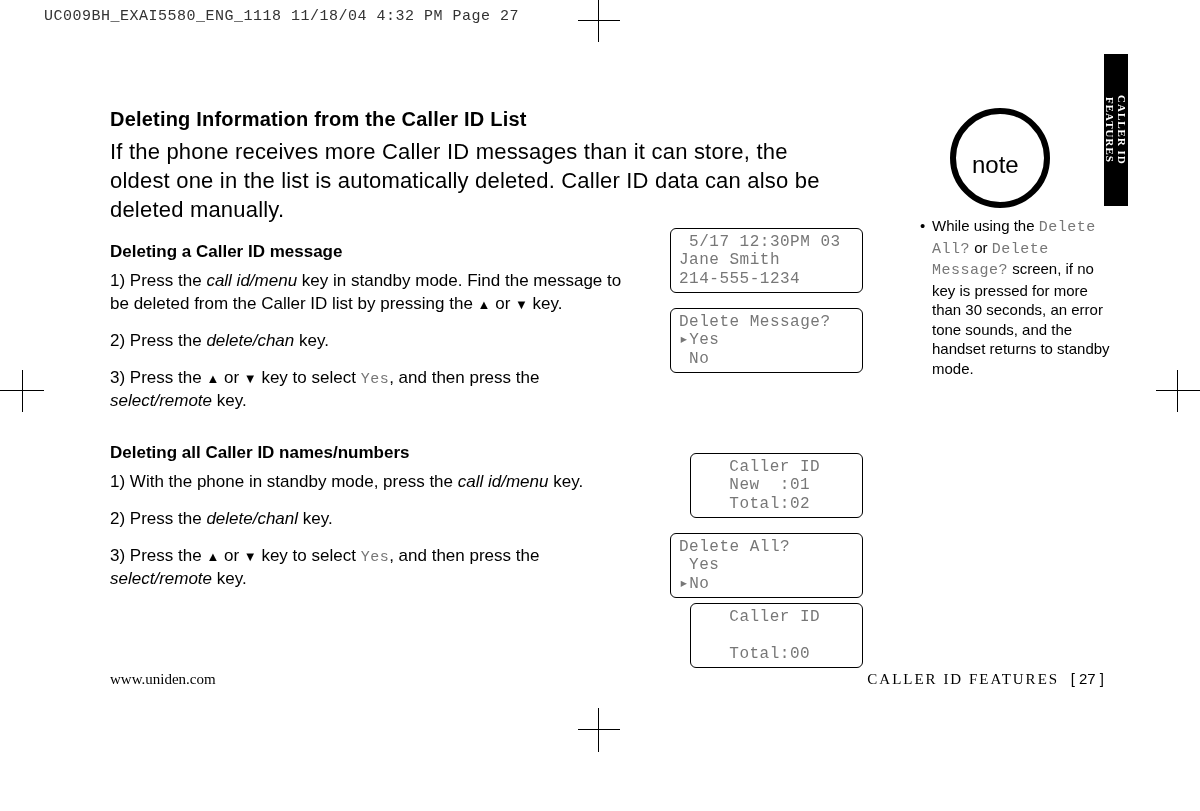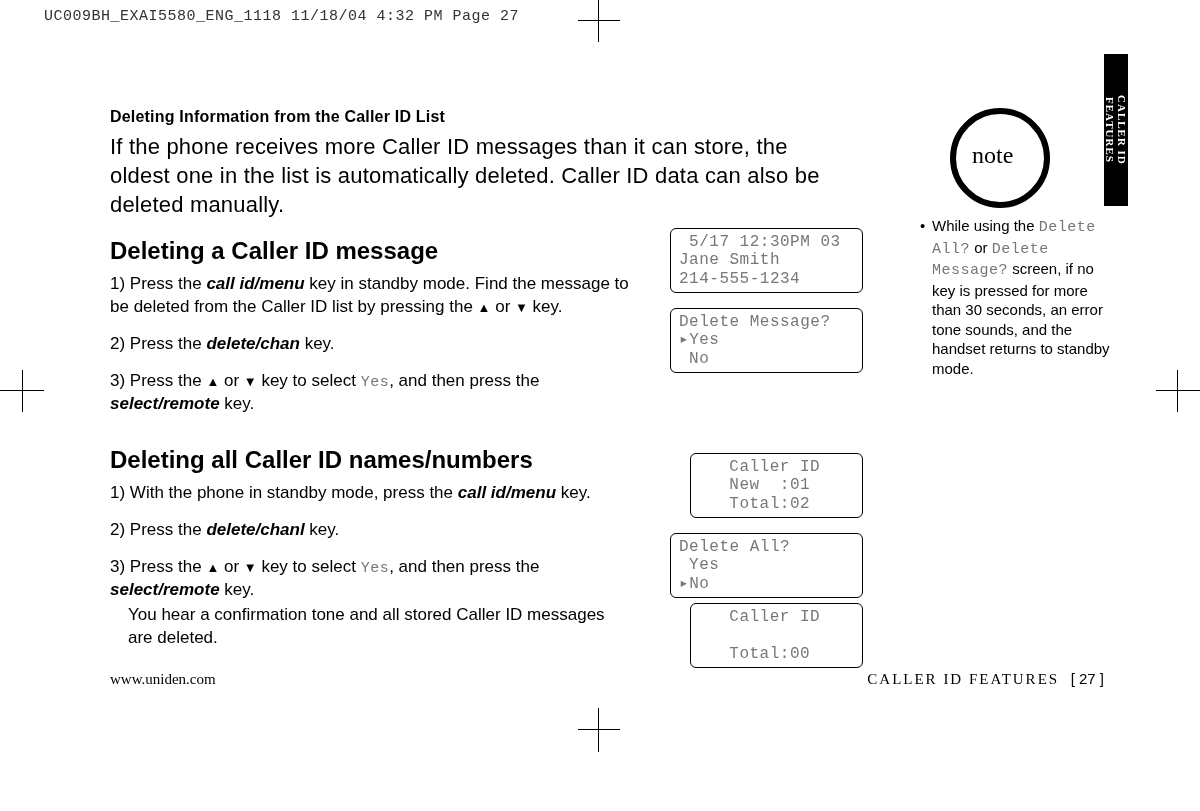--- a/index.html
+++ b/index.html
@@ -11,38 +11,38 @@
   .crop.th{top:20px;left:578px;width:42px;height:1px}
   .crop.bv{bottom:0;left:598px;width:1px;height:44px}
   .crop.bh{bottom:22px;left:578px;width:42px;height:1px}
   .crop.rv{top:390px;right:0;width:44px;height:1px}
   .crop.rh{top:370px;right:22px;width:1px;height:42px}
   .crop.lv{top:390px;left:0;width:44px;height:1px}
   .crop.lh{top:370px;left:22px;width:1px;height:42px}
   .content{position:absolute;left:110px;top:108px;right:96px;bottom:90px}
   .col-main{position:absolute;left:0;top:0;width:780px}
   .col-side{position:absolute;left:810px;top:0;width:200px}
-  h2.sect{font-weight:700;font-size:16px;margin:0 0 6px 0;letter-spacing:.2px}
+  h2.sect{font-weight:700;font-size:20px;margin:0 0 6px 0;letter-spacing:.2px}
   .intro{font-size:22px;line-height:1.32;letter-spacing:.2px;margin-bottom:18px;max-width:720px}
-  h3.sub{font-weight:700;font-size:24px;margin:0 0 8px 0}
+  h3.sub{font-weight:700;font-size:17px;margin:0 0 8px 0}
   .step{font-size:17px;line-height:1.35;margin-bottom:14px;max-width:530px}
-  .bi{font-weight:700;font-style:italic}
+  .bi{font-weight:400;font-style:italic}
   .lcdfont{font-family:"Courier New",monospace;font-size:15px;letter-spacing:.5px;color:#777}
   .tri-up::before{content:"▲";font-size:13px}
   .tri-dn::before{content:"▼";font-size:13px}
   
   .lcd{position:absolute;border:1px solid #000;border-radius:6px;padding:4px 8px 4px 8px;font-family:"Courier New",monospace;font-size:16px;line-height:1.15;color:#777;letter-spacing:.5px;background:#fff;white-space:pre}
   .footer{position:absolute;left:110px;bottom:64px;right:96px;font-size:15px}
   .footer-site{font-family:Georgia,serif}
   .footer-section{position:absolute;right:0;bottom:0;font-family:Georgia,serif;letter-spacing:2px;font-weight:500}
   .footer-page{font-family:Arial,sans-serif;letter-spacing:0}
   
   .note-badge{position:relative;width:100px;height:100px;margin-left:30px}
   .note-badge .ring{position:absolute;inset:0;border:6px solid #000;border-radius:50%}
-  .note-badge .inner{position:absolute;left:22px;top:34px;font-family:Liberation Serif, serif;font-size:24px}
+  .note-badge .inner{position:absolute;left:22px;top:43px;font-family:Liberation Sans, sans-serif;font-size:24px}
   
   .tab{position:absolute;right:72px;top:54px;width:24px;height:140px;background:#000;color:#fff;font-family:Georgia,serif;font-weight:700;font-size:11px;letter-spacing:1px;writing-mode:vertical-rl;text-orientation:mixed;display:flex;align-items:center;justify-content:center;text-align:center;padding:6px 0;white-space:pre}
   .side-notes{font-size:15px;line-height:1.3;margin-top:8px}
   .side-notes .bullet{display:flex;margin-bottom:14px}
   .side-notes .dot{flex:0 0 12px}
   .side-notes .dot::before{content:"•"}
   .side-notes .txt{flex:1}
   .side-lcd{font-family:"Courier New",monospace;color:#777;letter-spacing:.5px}
 </style>
 </head>
@@ -88,21 +88,20 @@
     <div class="step" style="max-width:560px">
       <span>1) With the phone in standby mode, press the </span><span class="bi">call id/menu</span><span> key.</span>
     </div>
 
     <div class="step">
       <span>2) Press the </span><span class="bi">delete/chanl</span><span> key.</span>
     </div>
 
     <div class="step" style="max-width:510px">
       <span>3) Press the </span><span class="tri-up"></span><span> or </span><span class="tri-dn"></span><span> key to select </span><span class="lcdfont">Yes</span><span>, and then press the </span><span class="bi">select/remote</span><span> key.</span><br>
-      <span style="display:inline-block;margin-left:18px;margin-top:2px">You hear a confirmation tone and all stored Caller ID messages are deleted.</span>
     </div>
 
     <div class="lcd" style="left:560px;top:120px;width:175px"> 5/17 12:30PM 03
 Jane Smith
 214-555-1234</div>
     <div class="lcd" style="left:560px;top:200px;width:175px">Delete Message?
 ▸Yes
  No</div>
     <div class="lcd" style="left:580px;top:345px;width:155px">   Caller ID
    New  :01

